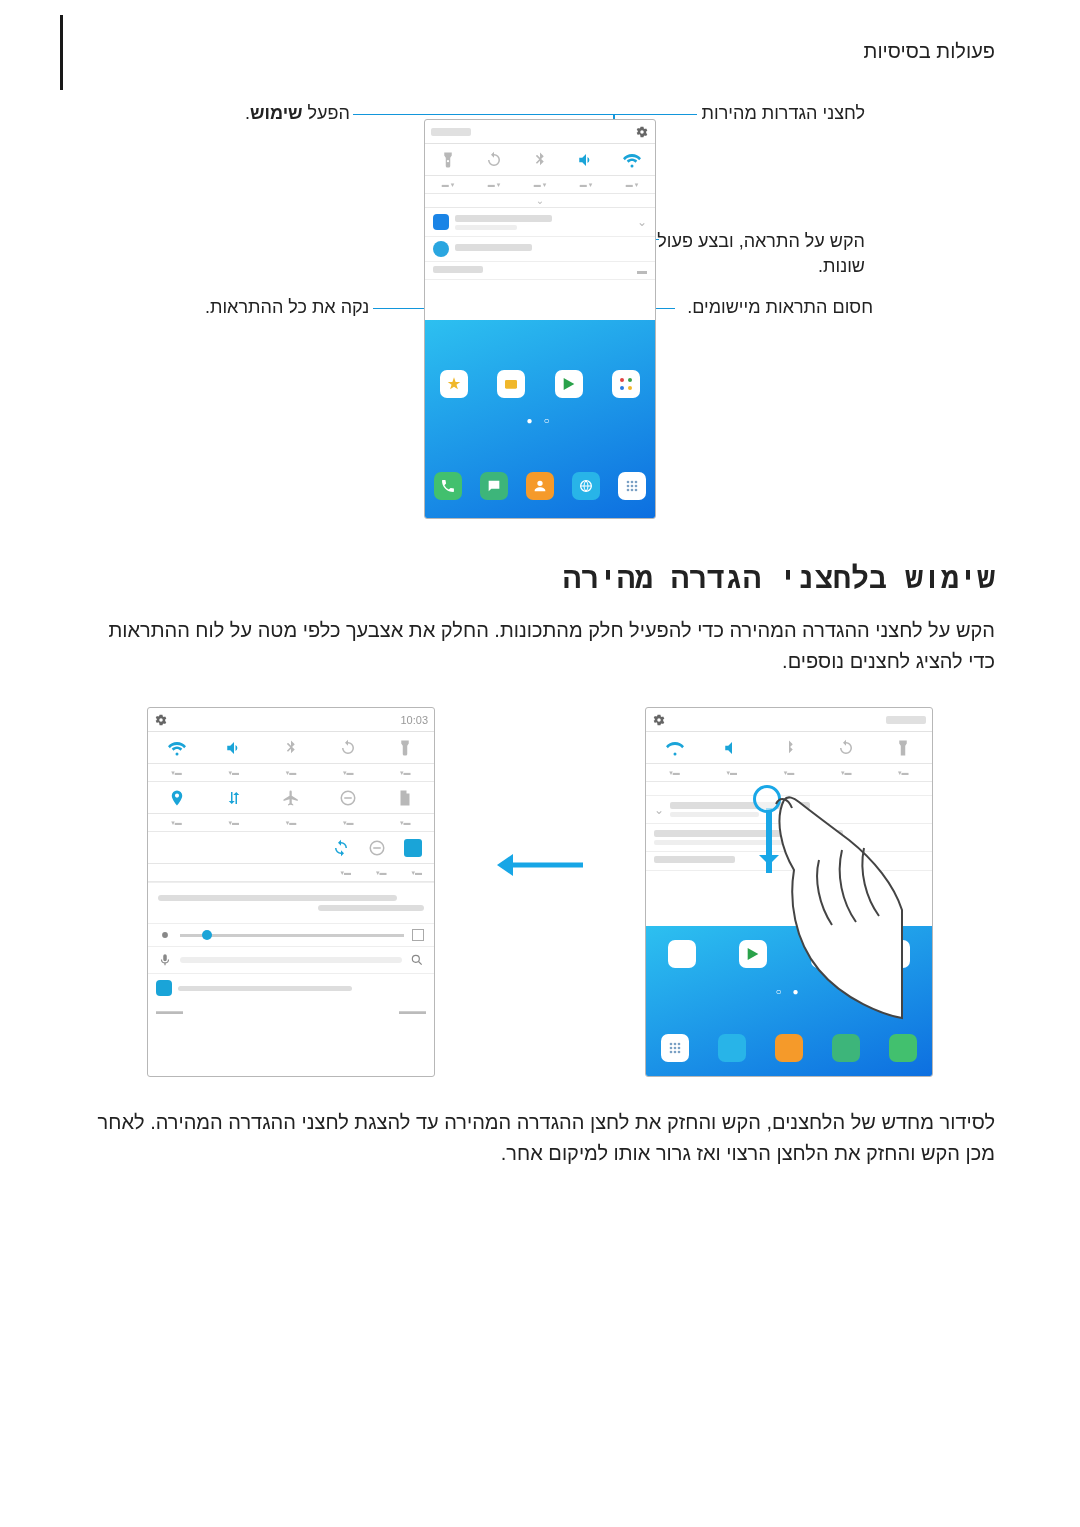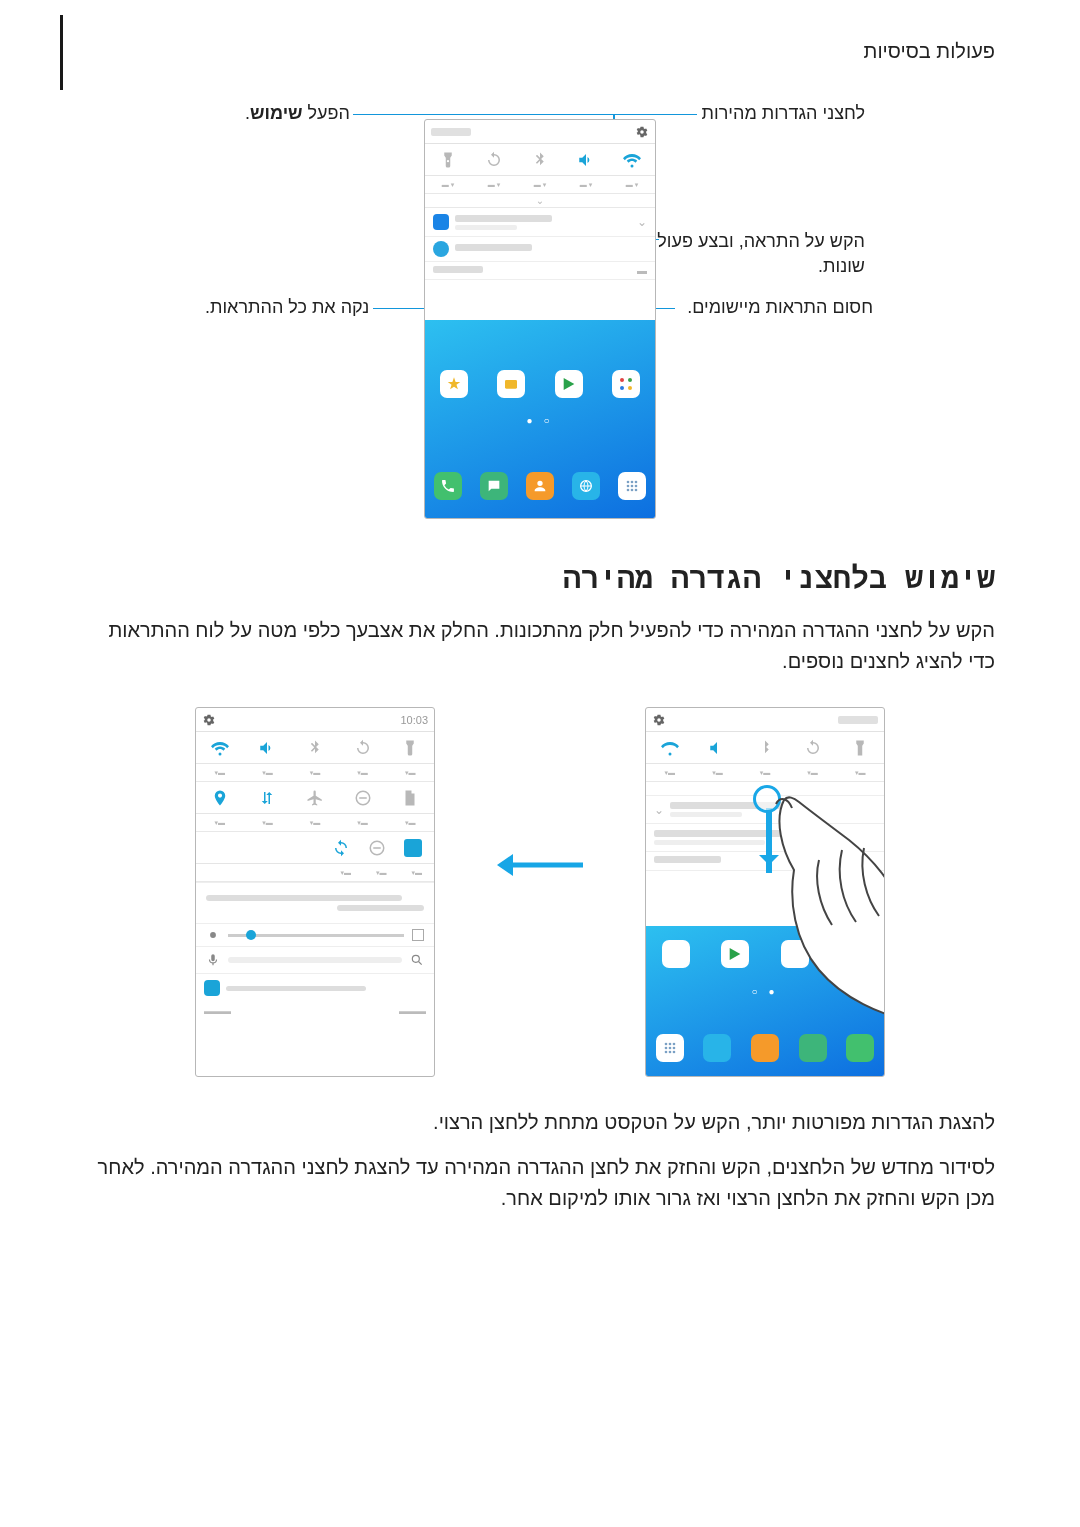--- a/index.html
+++ b/index.html
@@ -146,21 +146,21 @@
   .dual {
     display: flex;
     flex-direction: row;
     justify-content: center;
     align-items: flex-start;
     gap: 60px;
     margin: 30px 0 30px 0;
     direction: ltr;
   }
   .phone2 {
-    width: 240px; height: 370px;
+    width: 288px; height: 370px;
     border: 1px solid #b7b7b7;
     border-radius: 3px;
     background: #fff;
     position: relative;
     overflow: hidden;
   }
   .arrow-between {
     align-self: center;
     margin-top: -50px;
     color: #17a6e6;
@@ -578,16 +578,15 @@
       <svg class="hand" style="left:118px;top:82px;width:140px;height:230px" viewBox="0 0 140 230">
         <path d="M20 10 C10 30 18 60 30 80 C25 110 30 150 55 180 C80 210 120 225 138 228 L138 120 C130 95 110 70 85 50 C65 35 45 20 35 12 C30 8 24 5 20 10 Z" fill="#ffffff" stroke="#444" stroke-width="2"></path>
         <path d="M55 70 C50 90 55 115 68 135" fill="none" stroke="#444" stroke-width="2"></path>
         <path d="M78 60 C72 85 78 112 92 132" fill="none" stroke="#444" stroke-width="2"></path>
         <path d="M100 58 C95 82 102 108 115 126" fill="none" stroke="#444" stroke-width="2"></path>
         <path d="M28 18 C24 8 16 6 12 14" fill="none" stroke="#444" stroke-width="2"></path>
       </svg>
     </div>
   </div>
 
-  <p class="para">להצגת הגדרות מפורטות יותר, הקש על הטקסט מתחת ללחצן הרצוי.</p>
   <p class="para">לסידור מחדש של הלחצנים, הקש והחזק את לחצן ההגדרה המהירה עד להצגת לחצני ההגדרה המהירה. לאחר מכן הקש והחזק את הלחצן הרצוי ואז גרור אותו למיקום אחר.</p>
 
 </div>
 
 </body></html>

